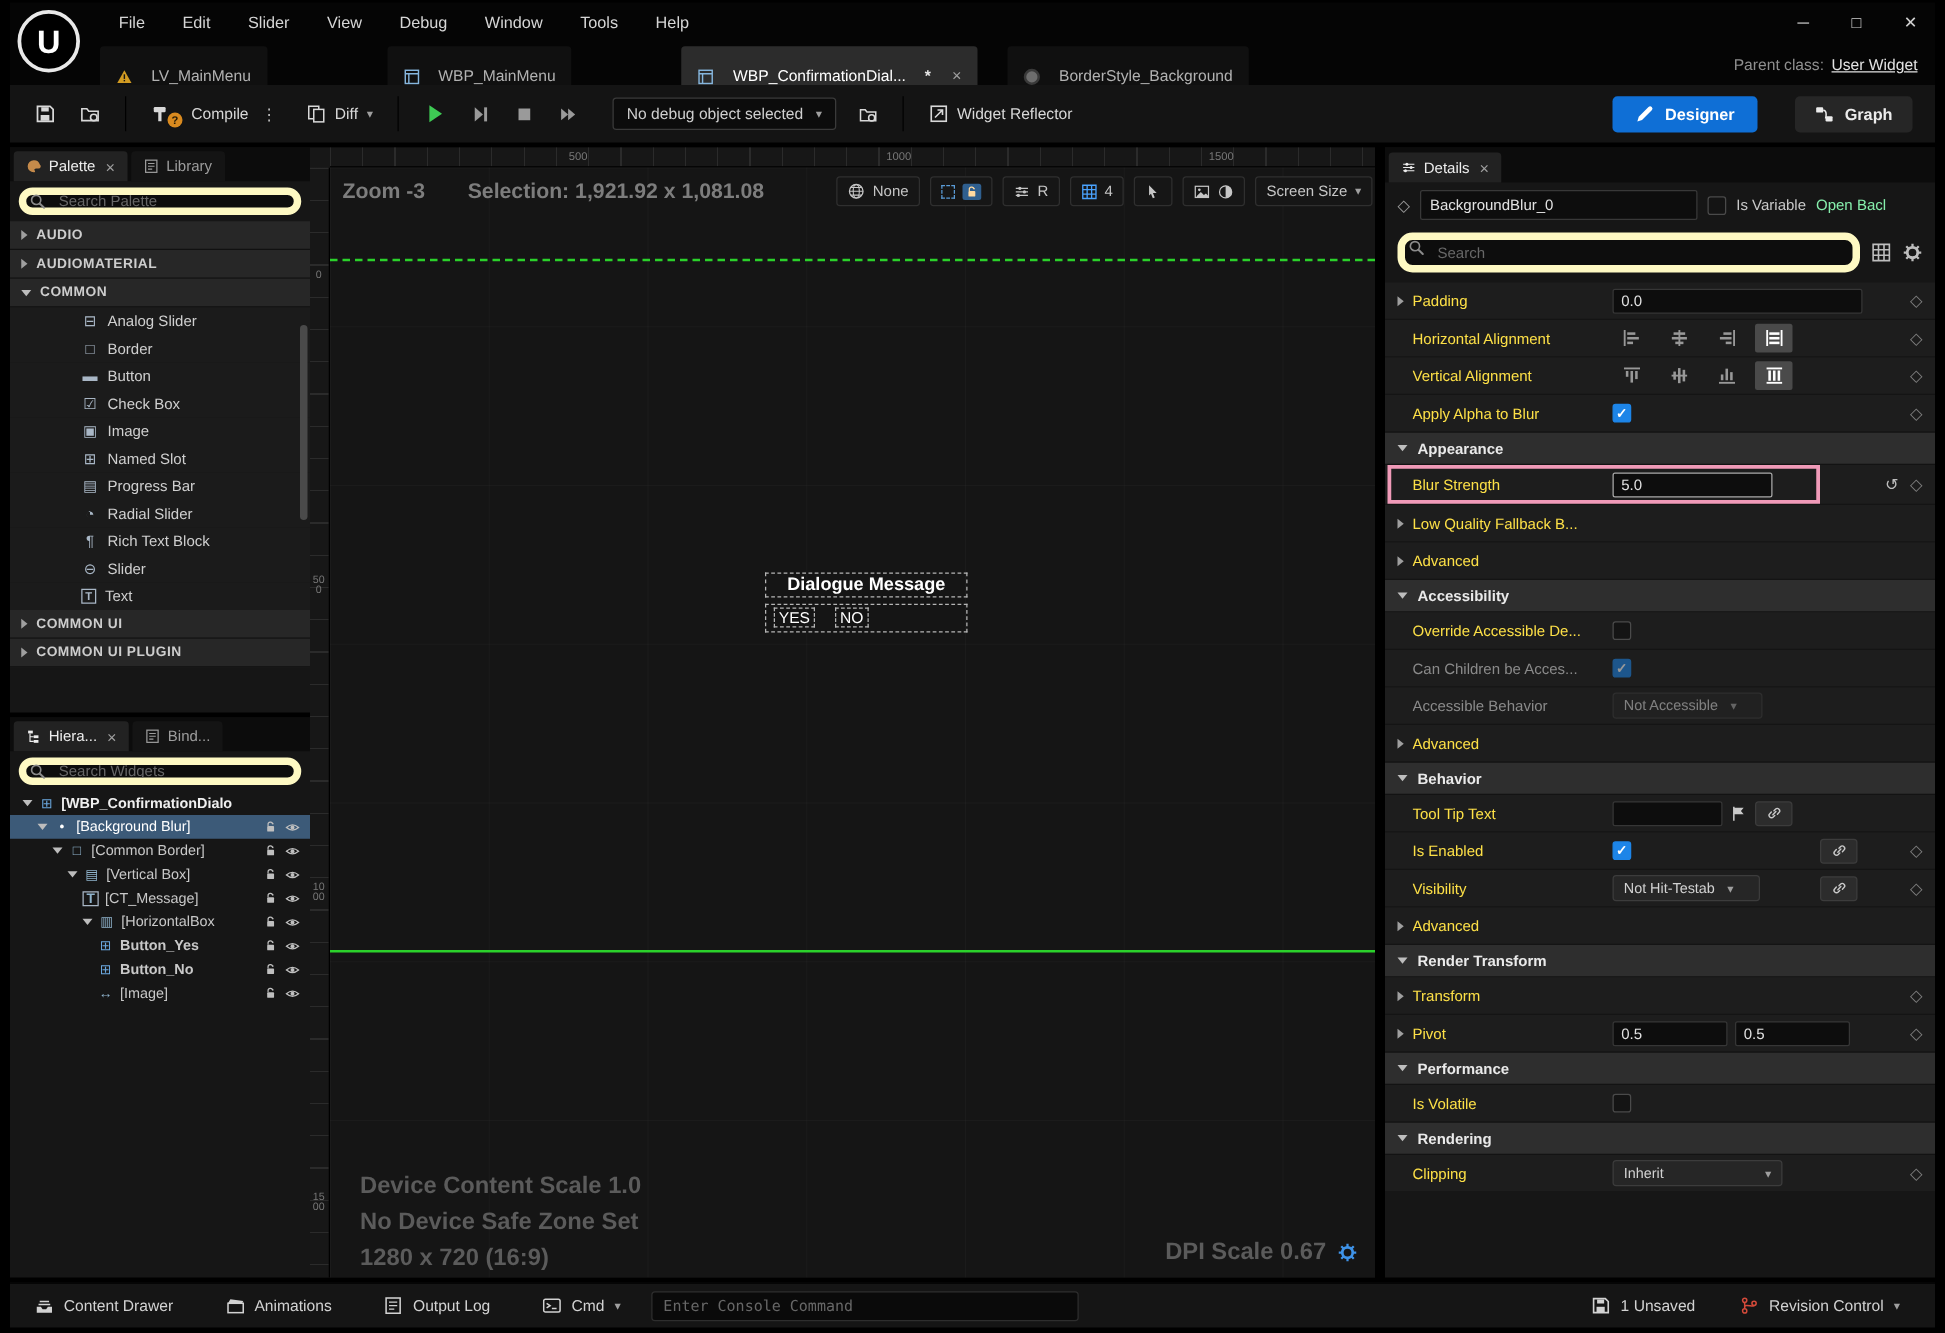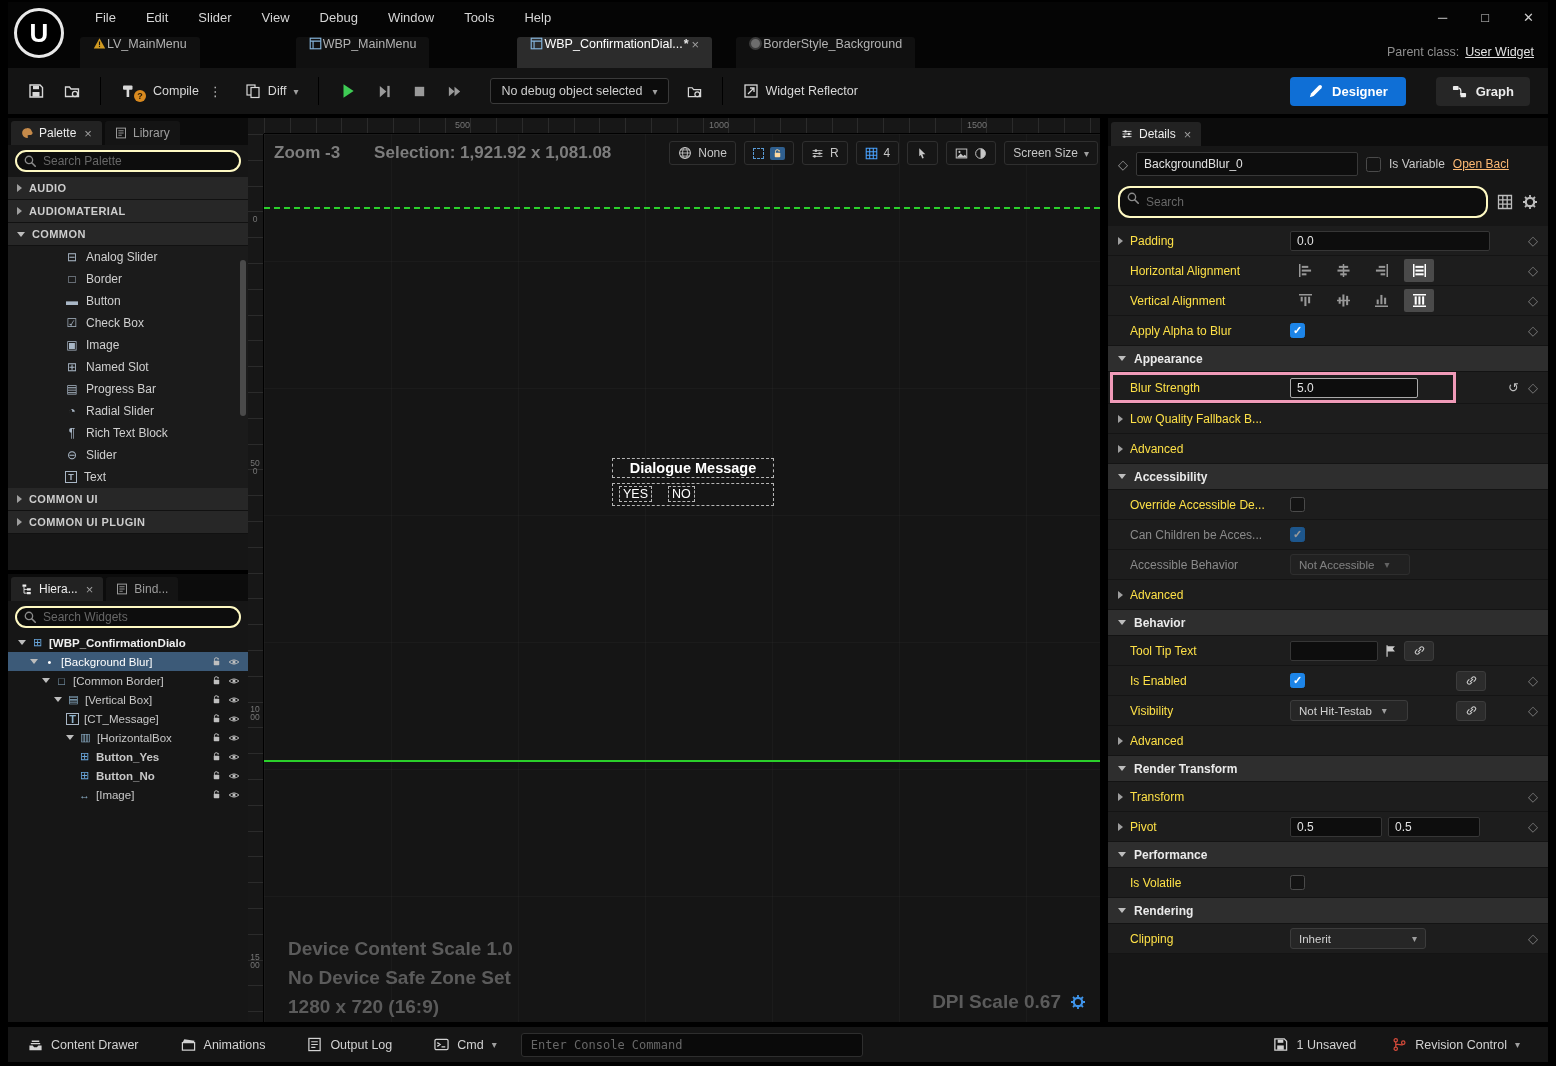--- a/index.html
+++ b/index.html
@@ -11,21 +11,21 @@
   
   #menubar{position:absolute;left:8px;top:2px;right:8px;height:30px;display:flex;align-items:center;color:#dcdcdc;background:#050505}
   #logo{position:absolute;left:14px;top:8px;width:50px;height:50px;border:3px solid #e9e9e9;border-radius:50%;background:#000;z-index:9;display:flex;align-items:center;justify-content:center;font-weight:bold;font-size:26px;color:#fff}
   .menu-item{padding:0 15px;height:100%;display:flex;align-items:center;font-size:13px;color:#d6d6d6}
   .menu-item:first-of-type{margin-left:72px}
   #win-controls{margin-left:auto;display:flex;gap:34px;padding-right:14px;font-size:13px;color:#cfcfcf}
   #win-controls span{cursor:default}
 
   
   #tabbar{position:absolute;left:8px;top:32px;right:8px;height:36px;background:#050505;display:flex;align-items:flex-end}
-  .atab{height:31px;display:flex;align-items:flex-start;gap:1px;padding:0 13px;font-size:12.5px;color:#b2b2b2;background:#101010;border-radius:3px 3px 0 0}
+  .atab{height:31px;display:flex;align-items:flex-end;gap:15px;padding:0 13px;font-size:12.5px;color:#b2b2b2;background:#101010;border-radius:3px 3px 0 0}
   .atab.active{background:#2c2c2c;color:#fff}
   .t1{margin-left:72px}.t2{margin-left:96px}.t3{margin-left:88px}.t4{margin-left:24px}
   .warn{color:#d29b22}
   .wicon{color:#86b6dd}
   .circ{width:13px;height:13px;border-radius:50%;background:#6d6d6d;border:2px solid #3a3a3a}
   .dirty{color:#e8e8e8;font-weight:bold}
   .tclose{color:#9f9f9f;margin-left:2px;font-size:13px}
   #parent-class{margin-left:auto;margin-bottom:9px;padding-right:14px;font-size:12.5px;color:#8f8f8f;display:flex;gap:6px}
   #parent-class .pcv{color:#e3e3e3;text-decoration:underline}
 
@@ -43,21 +43,21 @@
   .btn-graph{background:#262626;border-radius:4px;padding:7px 16px;display:flex;gap:9px;align-items:center;color:#ececec;font-weight:bold;margin-left:26px;margin-right:6px;font-size:13px}
 
   
   .panel{position:absolute;background:#161616;overflow:hidden}
   #palette{left:8px;top:118px;width:240px;height:452px}
   #hierarchy{left:8px;top:574px;width:240px;height:448px}
   .ptabs{height:27px;background:#0c0c0c;display:flex;align-items:flex-end}
   .ptab{height:24px;display:flex;align-items:center;gap:6px;padding:0 10px;font-size:12px;color:#9d9d9d;background:#141414;border-radius:3px 3px 0 0;margin-left:3px}
   .ptab.active{background:#222;color:#ededed}
   .searchrow{display:flex;align-items:center;gap:6px;padding:5px 7px}
-  .srch{flex:1;height:22px;background:#0d0d0d;border:2px solid #fef9c3;border-radius:11px;padding:0 8px 0 26px;font-size:12px}
+  .srch{flex:1;height:22px;background:#0d0d0d;border:6px solid #fef9c3;border-radius:11px;padding:0 8px 0 26px;font-size:12px}
   .srch-wrap{position:relative;flex:1;display:flex}
   .srch-wrap svg{position:absolute;left:8px;top:4px;color:#8b8b8b}
   .pgroup{height:23px;background:#272727;display:flex;align-items:center;gap:7px;padding-left:9px;font-size:11px;font-weight:bold;letter-spacing:.4px;color:#cdcdcd;border-bottom:1px solid #111}
   .pitem{height:22px;display:flex;align-items:center;gap:7px;padding-left:57px;font-size:12px;color:#cfcfcf;background:#1b1b1b}
   .pico{width:14px;color:#a9b7c6;font-size:12px;text-align:center;flex:none}
   .boxed{border:1px solid #a9b7c6;width:12px;height:12px;font-size:9px;font-weight:bold;line-height:10px;display:inline-flex;align-items:center;justify-content:center}
   .pscroll{position:absolute;right:2px;top:142px;width:6px;height:156px;background:#4a4a4a;border-radius:3px}
   .tri-r{width:0;height:0;border-top:4px solid transparent;border-bottom:4px solid transparent;border-left:5px solid #9f9f9f;flex:none}
   .tri-d{width:0;height:0;border-left:4px solid transparent;border-right:4px solid transparent;border-top:5px solid #bdbdbd;flex:none}
 
@@ -95,21 +95,21 @@
   .dpi svg{color:#3f93e8}
 
   
   #details{left:1108px;top:118px;width:440px;height:904px}
   .dtabs{height:28px;background:#0c0c0c;display:flex;align-items:flex-end}
   .dname-row{display:flex;align-items:center;gap:8px;padding:6px 8px 4px 10px}
   .din-name{width:222px;height:24px;background:#0d0d0d;border:1px solid #383838;border-radius:2px;padding:0 7px;font-size:12px}
   .cb{width:15px;height:15px;border-radius:2.5px;border:1px solid #4a4a4a;background:#141414;display:flex;align-items:center;justify-content:center;flex:none}
   .cb.on{background:#1d85e8;border-color:#1d85e8}
   .cb.on::after{content:"✓";color:#fff;font-size:11px;font-weight:bold}
-  .openlink{color:#fdba74;text-decoration:underline;white-space:nowrap;overflow:hidden}
+  .openlink{color:#86efac;white-space:nowrap;overflow:hidden}
   .dsearch{display:flex;align-items:center;gap:9px;padding:6px 10px 8px 10px}
   .dsearch .srch-wrap svg{top:5px}
   .dsearch .srch{border-radius:12px;height:32px}
   .dhead{height:26px;background:#2e2e2e;display:flex;align-items:center;gap:8px;padding-left:10px;font-weight:bold;color:#eaeaea;border-bottom:1px solid #131313;font-size:12px}
   .drow{height:30px;display:flex;align-items:center;background:#1d1d1d;border-bottom:1px solid #141414;padding-left:10px;position:relative}
   .exp{width:12px;display:flex;flex:none}
   .dlabel{width:160px;font-size:12px;color:#fde047;white-space:nowrap;overflow:hidden;flex:none}
   .dlabel.dim{color:#8a8a8a}
   .dval{flex:1;display:flex;align-items:center;gap:6px;min-width:0}
   .dicons{width:58px;display:flex;gap:9px;justify-content:flex-end;padding-right:10px;flex:none;align-items:center}

